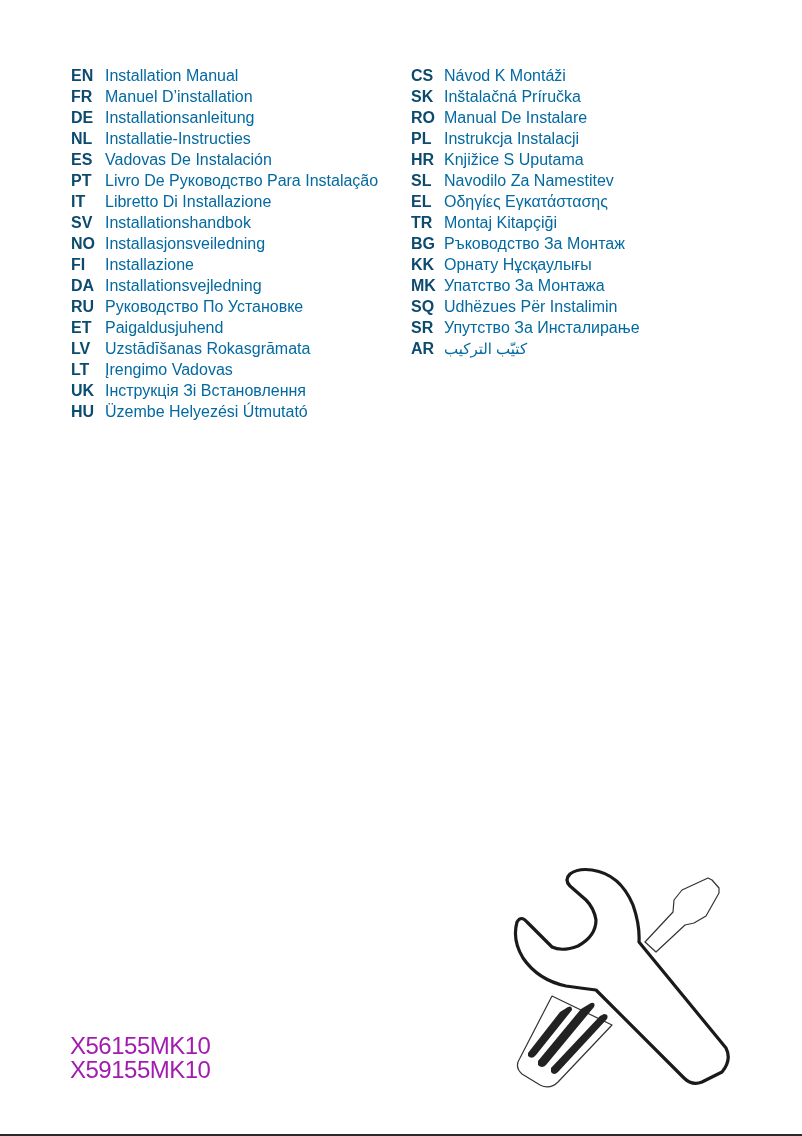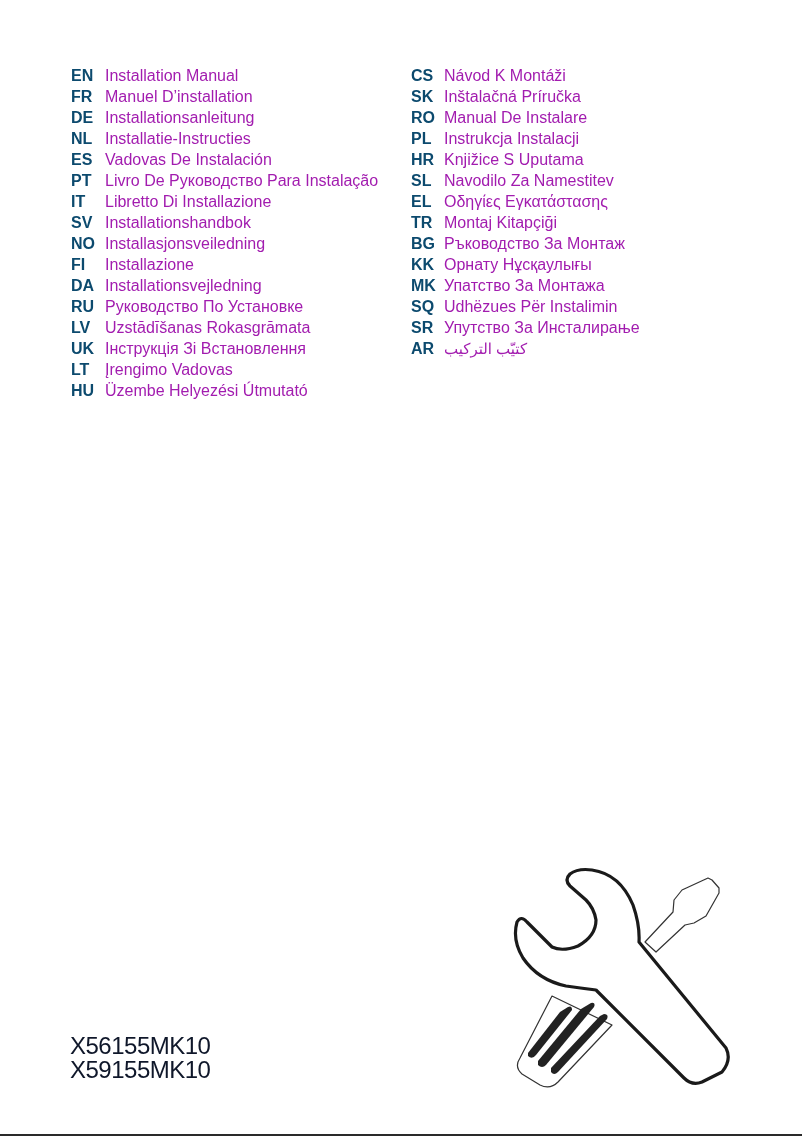--- a/index.html
+++ b/index.html
@@ -8,23 +8,23 @@
       background: #ffffff; color: #1a1a1a;
       font-family: "Liberation Sans", sans-serif;
     }
     .col { position: absolute; top: 65px; }
     .col-left { left: 71px; }
     .col-right { left: 411px; }
     .row { display: flex; align-items: baseline; height: 21px; line-height: 21px; white-space: nowrap; }
     .code { font-weight: bold; font-size: 16px; color: #0c4a6e; }
     .col-left .code { width: 34px; }
     .col-right .code { width: 33px; }
-    .title { font-size: 16px; color: #a21caf; }
+    .title { font-size: 16px; color: #0369a1; }
     .title.rtl { direction: rtl; width: 215px; text-align: left; font-weight: normal; font-size: 15px; }
-    .models { position: absolute; left: 70px; top: 1034px; font-size: 24px; line-height: 24px; color: #0f172a; letter-spacing: -0.5px; }
+    .models { position: absolute; left: 70px; top: 1034px; font-size: 24px; line-height: 24px; color: #a21caf; letter-spacing: -0.5px; }
     .models div { height: 24px; }
     .tools-icon { position: absolute; left: 490px; top: 850px; width: 240px; height: 250px; }
     .bottom-rule { position: absolute; left: 0; bottom: 0; width: 802px; height: 2px; background: #2a2a2a; }
   </style>
 </head>
 <body>
 
 <div class="col col-left">
   <div class="row">
       <span class="code">EN</span>
@@ -68,30 +68,34 @@
     </div>
   <div class="row">
       <span class="code">DA</span>
       <span class="title">Installationsvejledning</span>
     </div>
   <div class="row">
       <span class="code">RU</span>
       <span class="title">Руководство По Установке</span>
     </div>
   <div class="row">
+      <span class="code">ET</span>
+      <span class="title">Paigaldusjuhend</span>
+    </div>
+  <div class="row">
       <span class="code">LV</span>
       <span class="title">Uzstādīšanas Rokasgrāmata</span>
     </div>
   <div class="row">
+      <span class="code">LT</span>
+      <span class="title">Įrengimo Vadovas</span>
+    </div>
+  <div class="row">
       <span class="code">UK</span>
       <span class="title">Інструкція Зі Встановлення</span>
-    </div>
-  <div class="row">
-      <span class="code">LT</span>
-      <span class="title">Įrengimo Vadovas</span>
     </div>
   <div class="row">
       <span class="code">HU</span>
       <span class="title">Üzembe Helyezési Útmutató</span>
     </div>
 </div>
 
 <div class="col col-right">
   <div class="row">
       <span class="code">CS</span>

